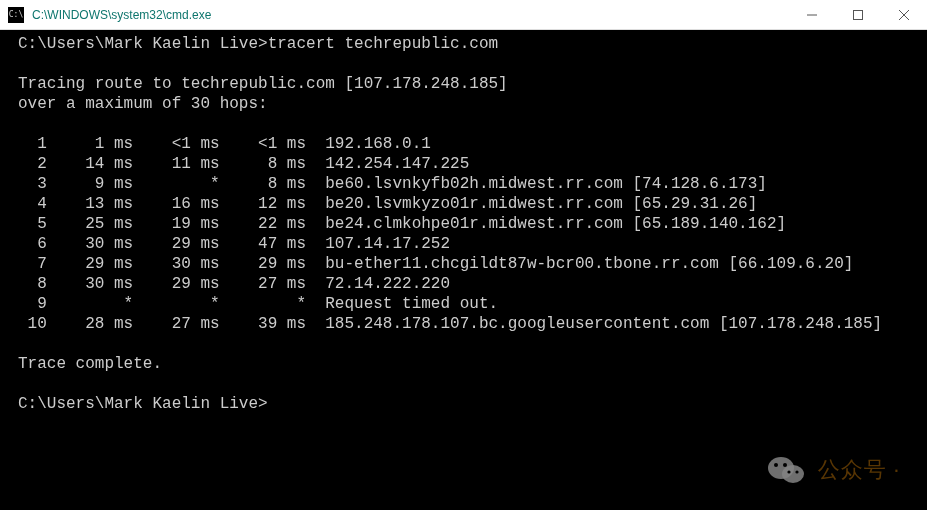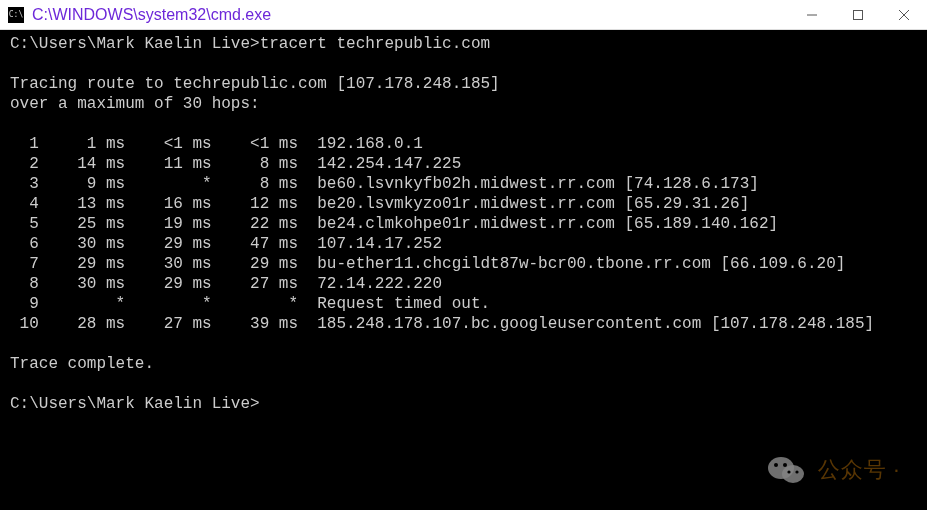--- a/index.html
+++ b/index.html
@@ -30,22 +30,22 @@
     }
     .titlebar-icon-inner {
       color: #ccc;
       font-size: 8px;
       line-height: 1;
       font-family: monospace;
     }
     .titlebar-text {
       flex: 1;
       font-family: "Segoe UI", sans-serif;
-      font-size: 16px;
-      color: #6d28d9;
+      font-size: 12px;
+      color: #0f766e;
     }
     .window-controls {
       display: flex;
       height: 100%;
     }
     .window-btn {
       width: 46px;
       height: 100%;
       display: flex;
       align-items: center;
@@ -53,21 +53,21 @@
       font-family: "Segoe UI", sans-serif;
       font-size: 10px;
       color: #555;
     }
     .window-btn svg { width: 10px; height: 10px; }
     .terminal {
       background: #000;
       color: #ccc;
       font-size: 16px;
       line-height: 20px;
-      padding: 4px 10px;
+      padding: 4px 18px;
       white-space: pre;
       letter-spacing: 0;
     }
     .watermark {
       position: absolute;
       right: 20px;
       bottom: 20px;
       display: flex;
       align-items: center;
       opacity: 0.55;

